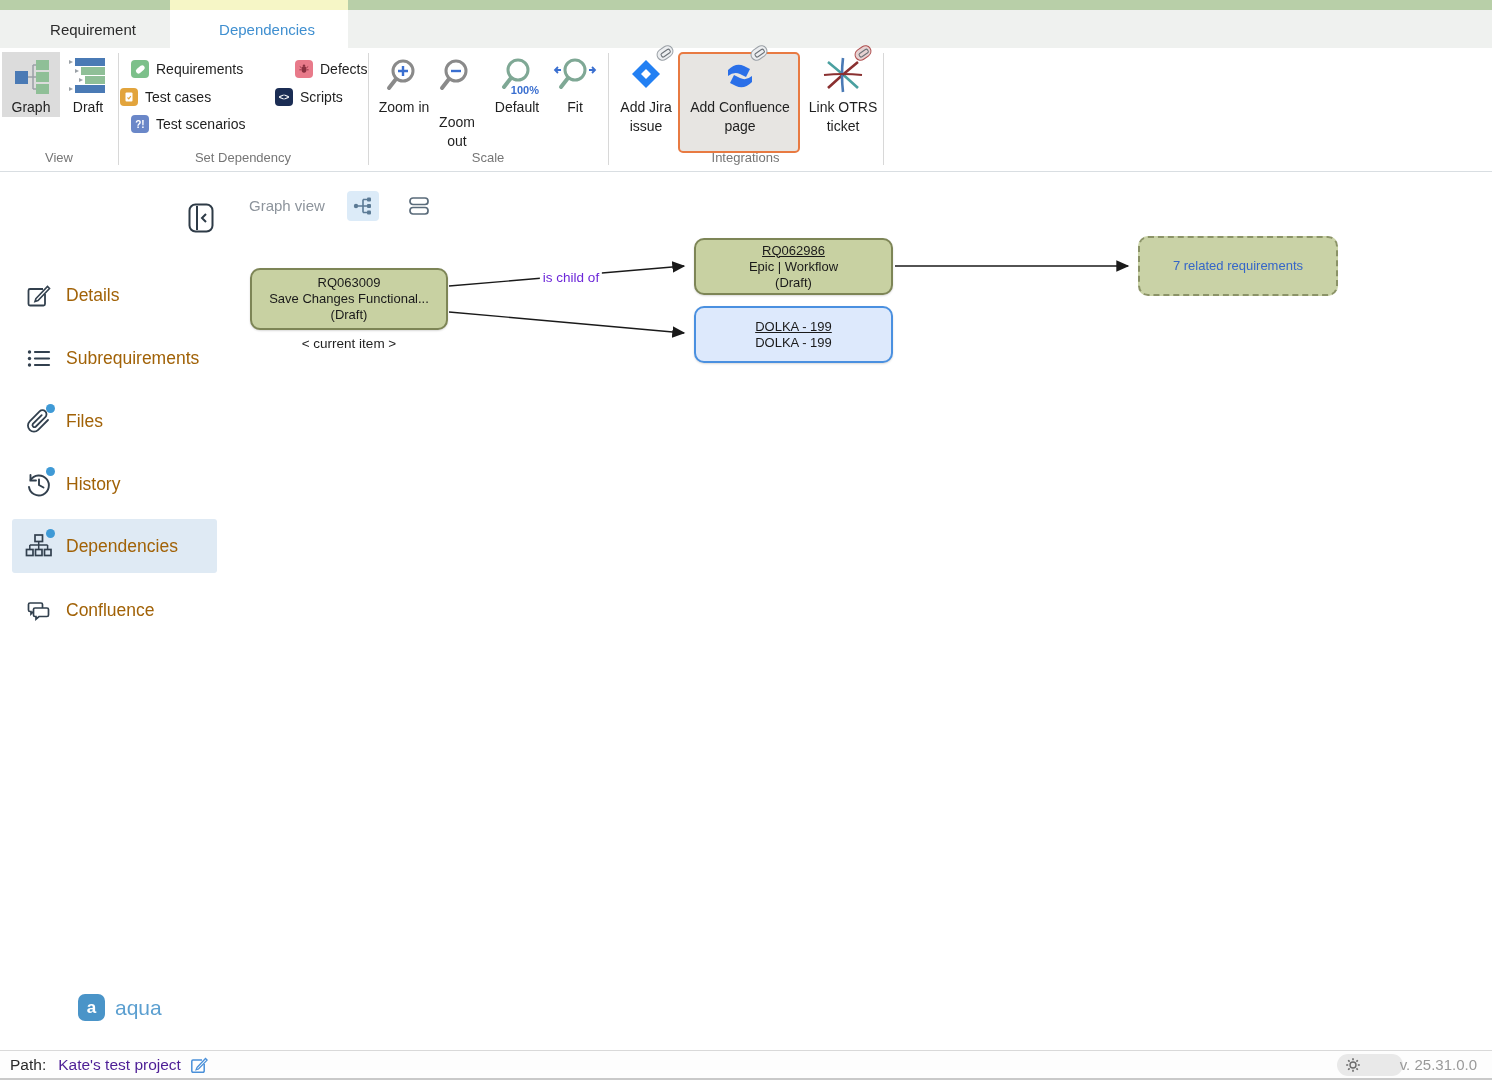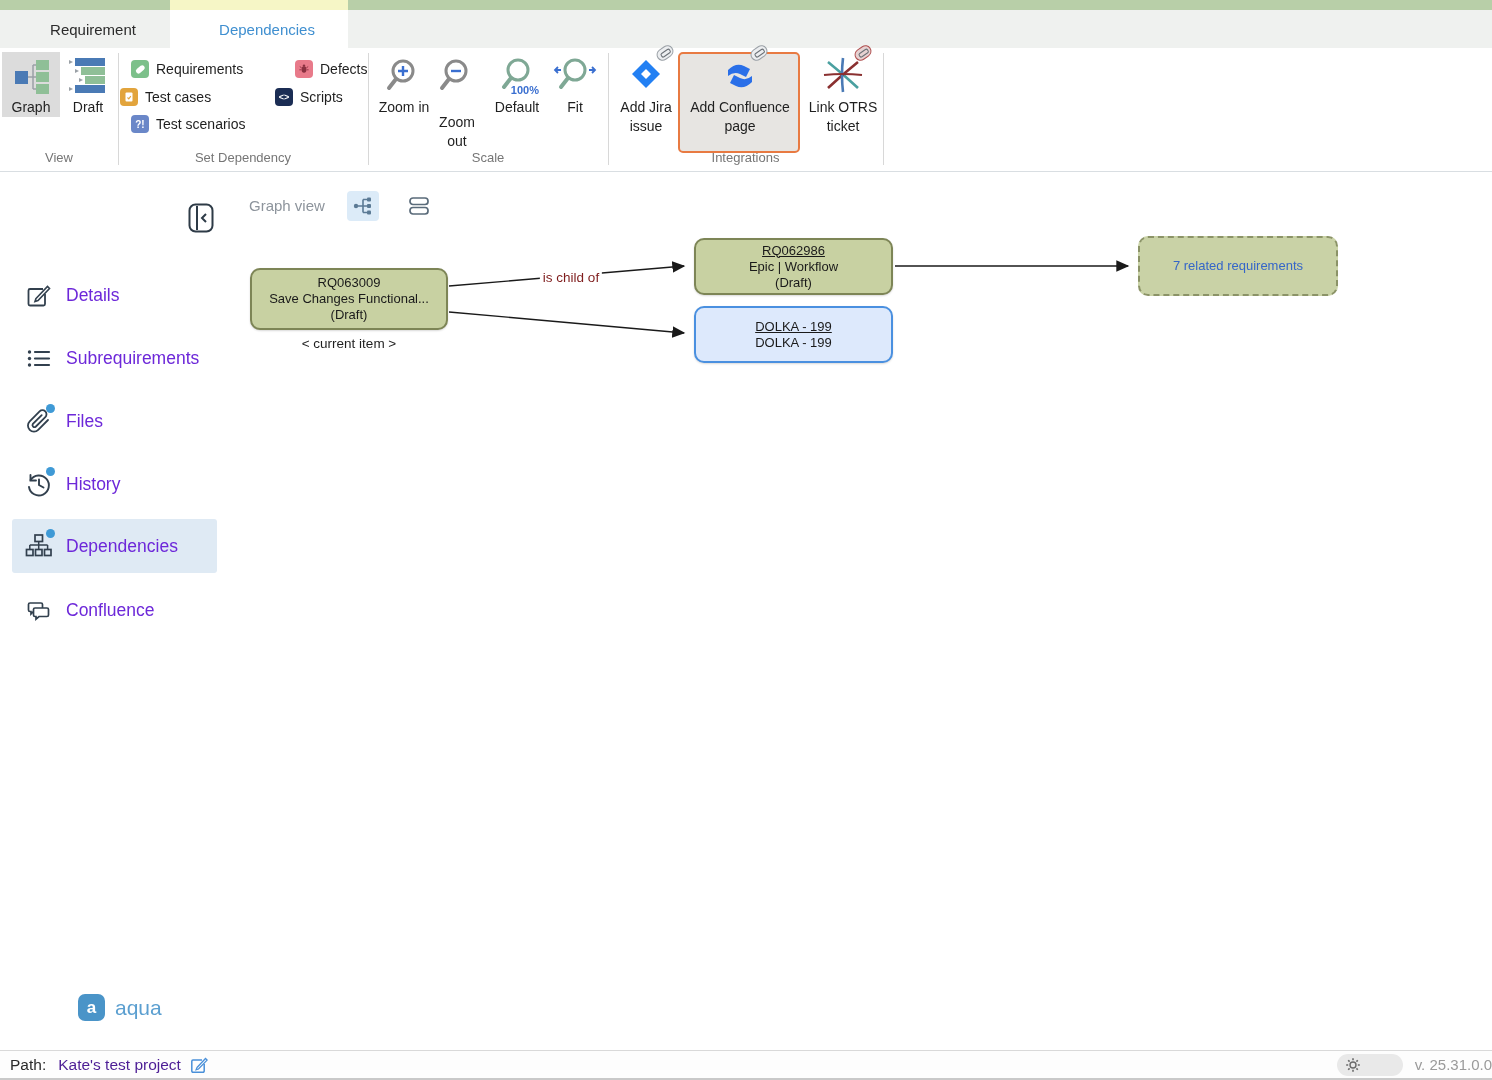--- a/index.html
+++ b/index.html
@@ -53,53 +53,53 @@
   .toggle-btn { position:absolute; top:19px; width:32px; height:30px; border-radius:4px;
                 display:flex; align-items:center; justify-content:center; cursor:pointer; }
   .toggle-btn.active { background:#dcebf8; }
   .toggle-graph { left:347px; }
   .toggle-cards { left:403px; }
 
   
   .side-item { position:absolute; left:12px; width:205px; height:54px; display:flex; align-items:center;
                gap:14px; padding-left:13px; border-radius:3px; cursor:pointer; }
   .side-item.selected { background:#dfeaf4; }
-  .side-item .lbl { font-size:17.5px; color:#6d28d9; }
+  .side-item .lbl { font-size:17.5px; color:#a16207; }
   .side-icon { position:relative; width:27px; height:27px; flex:none; }
   .dot { position:absolute; right:-3px; top:-4px; width:9px; height:9px; border-radius:50%; background:#3f9ad6; }
 
   
   .node { position:absolute; border-radius:10px; display:flex; flex-direction:column; align-items:center;
           justify-content:center; text-align:center; font-size:13px; line-height:16px; color:#1a1a1a;
           box-shadow:0 1px 2px rgba(0,0,0,.15); cursor:pointer; }
   .node-green { background:#c8d1a2; border:2px solid #7d8556; }
   .node-blue  { background:#dde9fc; border:2px solid #4a90e0; }
   .node-related { background:#c9d2a6; border:2px dashed #8b9367; box-shadow:none; }
   .node .u { text-decoration:underline; }
   .node-caption { position:absolute; font-size:13.5px; color:#1f1f1f; text-align:center; }
-  .edge-label { position:absolute; transform:translate(-50%,-50%); font-size:13.5px; color:#7f1d1d;
+  .edge-label { position:absolute; transform:translate(-50%,-50%); font-size:13.5px; color:#6d28d9;
                 background:#fff; padding:0 3px; }
   .edges { position:absolute; left:0; top:0; pointer-events:none; }
 
   
   .brand { position:absolute; left:78px; top:822px; display:flex; align-items:center; gap:10px; }
   .brand-mark { width:27px; height:27px; border-radius:7px; background:#4a94c8; color:#fff;
                 display:flex; align-items:center; justify-content:center;
                 font-size:17px; font-weight:bold; }
   .brand-name { font-size:21px; color:#5b9fd0; }
 
   
   .footer { position:absolute; left:0; top:1050px; width:1492px; height:30px; background:#fdfdfd;
             border-top:1px solid #d9d9d9; border-bottom:2px solid #c9c9c9; }
   .path-wrap { position:absolute; left:10px; top:0; height:28px; display:flex; align-items:center; gap:8px; }
   .path-label { font-size:15.5px; color:#2b2b2b; }
   .path-value { font-size:15.5px; color:#4c1d95; margin-left:4px; }
   .gear-pill { position:absolute; left:1337px; top:3px; width:66px; height:22px; border-radius:11px;
                background:#e9e9e9; display:flex; align-items:center; padding-left:8px; cursor:pointer; }
-  .version { position:absolute; right:0; top:5px; font-size:15px; color:#9a9a9a;text-align:right; }
+  .version { position:absolute; right:15px; top:5px; font-size:15px; color:#9a9a9a;text-align:right; }
 </style>
 </head>
 <body>
 
 <div class="screen">
 
   <div class="top-strip">
     <div class="yellow"></div>
   </div>
 

